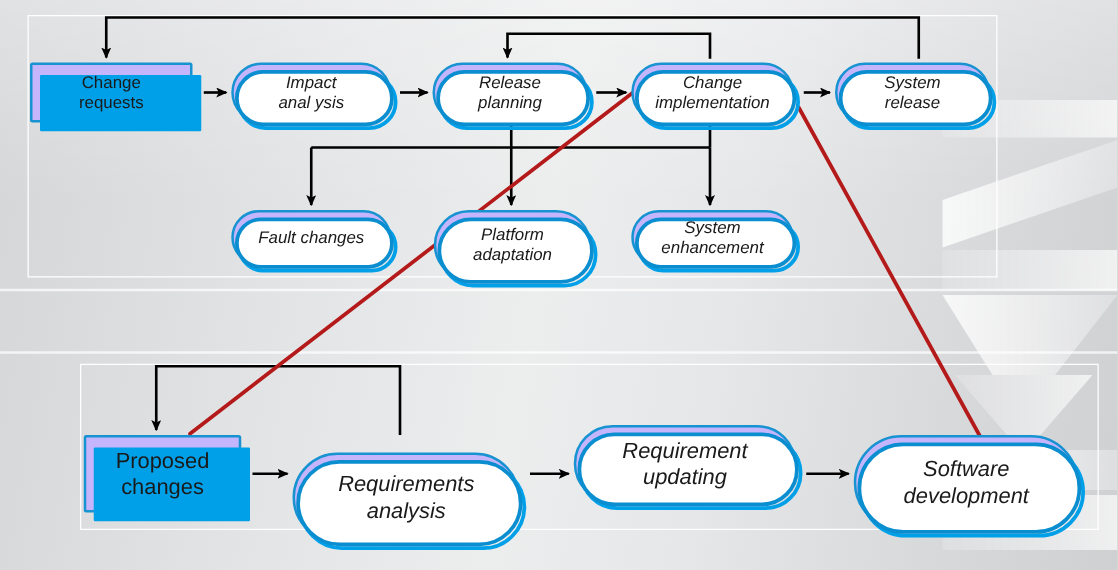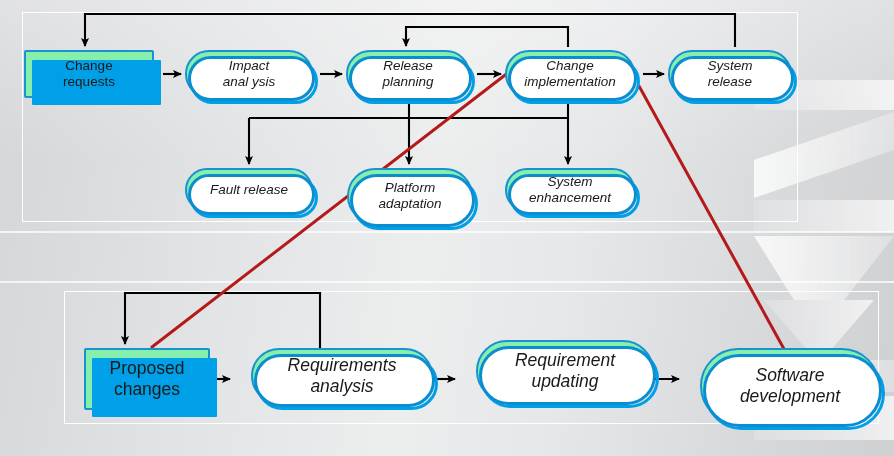--- a/index.html
+++ b/index.html
@@ -32,21 +32,21 @@
   }
 
   
   #wires{position:absolute;left:0;top:0;width:894px;height:456px;}
 
   
   .node{
     position:absolute;box-sizing:border-box;
     display:flex;align-items:center;justify-content:center;text-align:center;
     color:#1a1a1a;line-height:1.18;
-    background:#86efac;
+    background:#c4b5fd;
     z-index:5;
   }
   .node .lbl{display:block;padding:0 6px;}
 
   
   .node.pill{
     border:2.2px solid #1793d1;
     border-radius:999px;
     font-style:italic;
   }
@@ -65,21 +65,21 @@
   .node.boxy{
     border:2.6px solid #1793d1;
     border-radius:2px;
   }
   .node.boxy::after{
     content:"";position:absolute;left:6px;right:-9px;top:8px;bottom:-9px;
     background:#00a0e9;z-index:-1;border-radius:1px;
   }
 
   .t-sm{font-size:13.5px;}
-  .t-lg{font-size:17.5px;margin-left:17px;}
+  .t-lg{font-size:17.5px;}
 </style>
 </head>
 <body>
 
 <div id="stage">
 
   <div class="bg-base"></div>
   <div class="bg-top-sheen"></div>
   <div class="bg-band" style="top:231px"></div>
   <div class="bg-band" style="top:281px"></div>
@@ -148,32 +148,32 @@
       <div class="node pill t-sm" style="left: 346px; top: 50px; width: 124px; height: 48px;">
         <span class="lbl">Release<br>planning</span>
       </div>
       <div class="node pill t-sm" style="left: 505px; top: 50px; width: 130px; height: 48px;">
         <span class="lbl">Change<br>implementation</span>
       </div>
       <div class="node pill t-sm" style="left: 668px; top: 50px; width: 124px; height: 48px;">
         <span class="lbl">System<br>release</span>
       </div>
       <div class="node pill t-sm" style="left: 185px; top: 168px; width: 128px; height: 44px;">
-        <span class="lbl">Fault release</span>
+        <span class="lbl">Fault changes</span>
       </div>
       <div class="node pill t-sm" style="left: 347px; top: 168px; width: 126px; height: 56px;">
         <span class="lbl">Platform<br>adaptation</span>
       </div>
       <div class="node pill t-sm" style="left: 505px; top: 168px; width: 130px; height: 44px;">
         <span class="lbl">System<br>enhancement</span>
       </div>
       <div class="node boxy t-lg" style="left: 67px; top: 348px; width: 126px; height: 62px;">
         <span class="lbl">Proposed<br>changes</span>
       </div>
-      <div class="node pill t-lg" style="left: 234px; top: 348px; width: 182px; height: 56px;">
+      <div class="node pill t-lg" style="left: 234px; top: 362px; width: 182px; height: 72px;">
         <span class="lbl">Requirements<br>analysis</span>
       </div>
       <div class="node pill t-lg" style="left: 459px; top: 340px; width: 178px; height: 62px;">
         <span class="lbl">Requirement<br>updating</span>
       </div>
       <div class="node pill t-lg" style="left: 683px; top: 348px; width: 180px; height: 76px;">
         <span class="lbl">Software<br>development</span>
       </div>
     </div>
 

